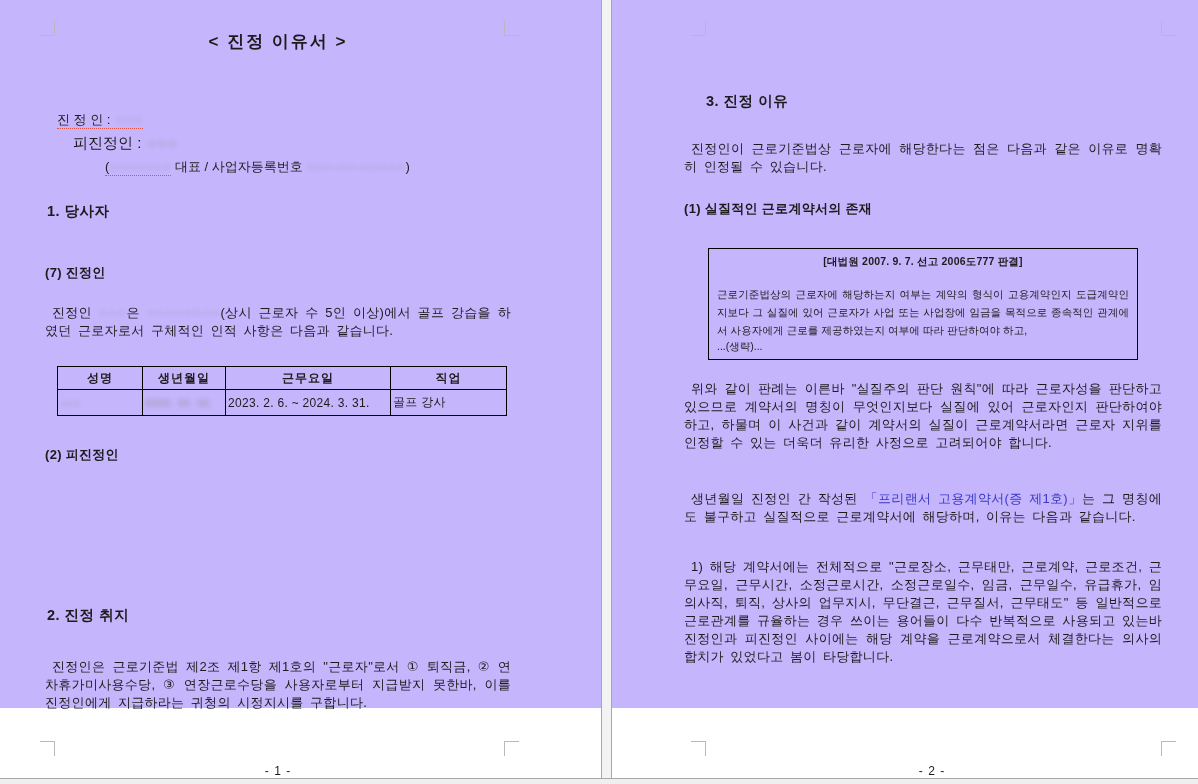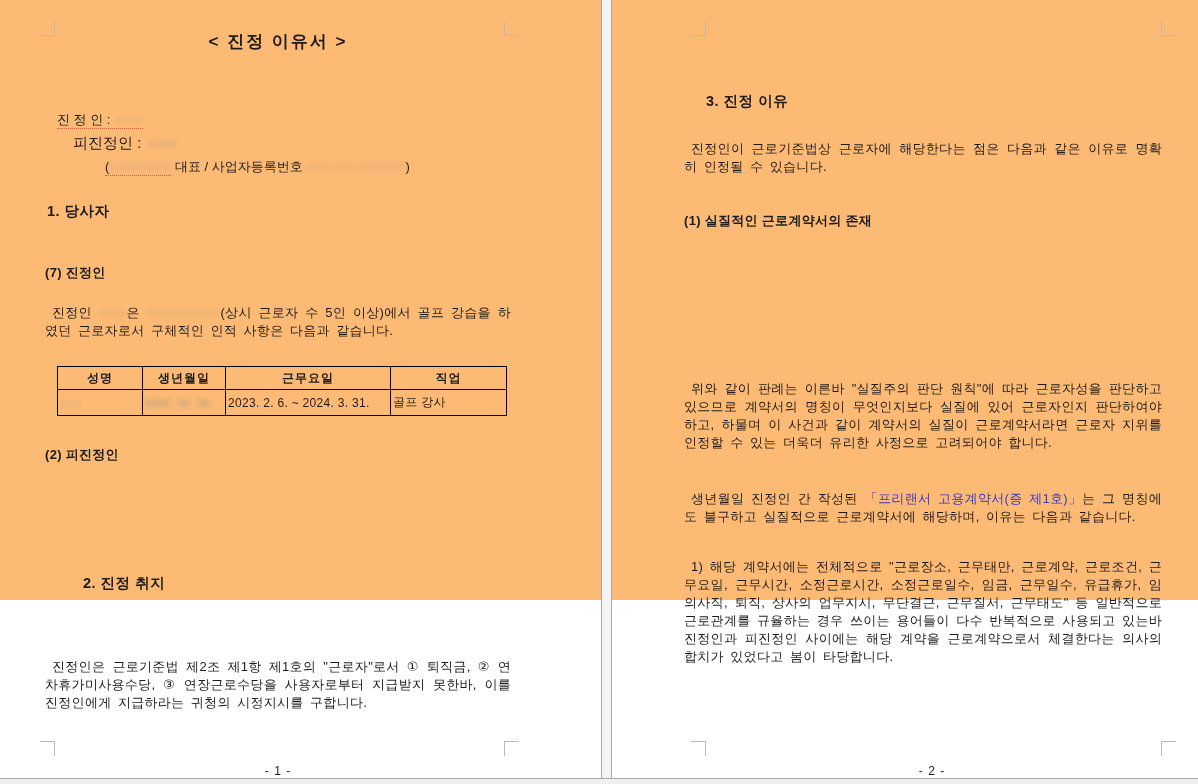--- a/index.html
+++ b/index.html
@@ -1,18 +1,18 @@
 <!DOCTYPE html>
 <html><head>
 <meta charset="utf-8">
 <style>
   html,body{margin:0;padding:0;background:#ffffff;}
   .app{position:relative;width:1198px;height:784px;overflow:hidden;
        font-family:"Liberation Sans","DejaVu Sans",sans-serif;color:#1c1c1c;background:#fff;}
-  .page{position:absolute;top:0;height:600px;background:#fdba74;}
+  .page{position:absolute;top:0;height:708px;background:#c4b5fd;}
   .p1{left:0;width:601px;}
   .pgap{position:absolute;left:601px;top:0;width:11px;height:778px;background:#f3f3f3;
         border-left:1px solid #a8a8a8;border-right:1px solid #a8a8a8;box-sizing:border-box;}
   .p2{left:612px;width:586px;}
   .bottom-bar{position:absolute;left:0;top:778px;width:1198px;height:6px;background:#efefef;
         border-top:1px solid #a8a8a8;box-sizing:border-box;}
   
   .cmark{position:absolute;width:14px;height:14px;}
   .cm-tl{border-right:1px solid #b9b9b9;border-bottom:1px solid #b9b9b9;}
   .cm-tr{border-left:1px solid #b9b9b9;border-bottom:1px solid #b9b9b9;}
@@ -32,28 +32,28 @@
   .t1-title{left:45px;top:30px;width:466px;text-align:center;font-size:17px;font-weight:bold;letter-spacing:2px;}
   .t1-l1{left:57px;top:111px;font-size:13px;}
   .t1-l2{left:73px;top:134px;font-size:15px;}
   .t1-l3{left:105px;top:158px;font-size:13px;}
   .t1-h1{left:47px;top:202px;}
   .t1-h11{left:45px;top:264px;}
   .t1-para1{left:45px;top:304px;width:466px;}
   .t1-table{left:57px;top:366px;}
   .t1-h12{left:45px;top:446px;}
   .t1-para2{left:45px;top:484px;width:466px;}
-  .t1-h2{left:47px;top:574px;margin-left:36px;}
+  .t1-h2{left:47px;top:606px;}
   .t1-para3{left:45px;top:658px;width:466px;}
   .t1-footer{left:45px;top:764px;width:466px;text-align:center;font-size:12px;letter-spacing:1px;}
 
   
   .t2-h3{left:86px;top:92px;text-indent:8px;}
   .t2-para1{left:72px;top:140px;width:478px;}
-  .t2-h31{left:72px;top:212px;}
+  .t2-h31{left:72px;top:200px;}
   .t2-box{left:96px;top:248px;width:430px;height:112px;border:1px solid #000;box-sizing:border-box;}
   .box-title{margin-top:6px;text-align:center;font-size:10.5px;font-weight:bold;letter-spacing:.2px;}
   .box-body{margin:16px 8px 0 8px;font-size:10.5px;line-height:18px;text-align:justify;letter-spacing:.1px;}
   .box-ellipsis{margin:1px 8px 0 8px;font-size:10.5px;}
   .t2-para2{left:72px;top:380px;width:478px;}
   .t2-para3{left:72px;top:490px;width:478px;}
   .t2-para4{left:72px;top:558px;width:478px;}
   .t2-footer{left:81px;top:764px;width:478px;text-align:center;font-size:12px;letter-spacing:1px;}
 
   
@@ -136,20 +136,25 @@
   <div class="page p2">
     <div class="cmark cm-tl"></div>
     <div class="cmark cm-tr"></div>
     <div class="cmark cm-bl"></div>
     <div class="cmark cm-br"></div>
 
     <div class="blk h-main t2-h3">3. 진정 이유</div>
     <p class="blk para t2-para1">진정인이 근로기준법상 근로자에 해당한다는 점은 다음과 같은 이유로 명확히 인정될 수 있습니다.</p>
     <div class="blk h-sub t2-h31">(1) 실질적인 근로계약서의 존재</div>
 
+    <div class="blk t2-box">
+      <div class="box-title">[대법원 2007. 9. 7. 선고 2006도777 판결]</div>
+      <div class="box-body">근로기준법상의 근로자에 해당하는지 여부는 계약의 형식이 고용계약인지 도급계약인지보다 그 실질에 있어 근로자가 사업 또는 사업장에 임금을 목적으로 종속적인 관계에서 사용자에게 근로를 제공하였는지 여부에 따라 판단하여야 하고,</div>
+      <div class="box-ellipsis">...(생략)...</div>
+    </div>
 
     <p class="blk para t2-para2">위와 같이 판례는 이른바 "실질주의 판단 원칙"에 따라 근로자성을 판단하고 있으므로 계약서의 명칭이 무엇인지보다 실질에 있어 근로자인지 판단하여야 하고, 하물며 이 사건과 같이 계약서의 실질이 근로계약서라면 근로자 지위를 인정할 수 있는 더욱더 유리한 사정으로 고려되어야 합니다.</p>
 
     <p class="blk para t2-para3"><span>생년월일 진정인 간 작성된 </span><span class="blue">「프리랜서 고용계약서(증 제1호)」</span><span>는 그 명칭에도 불구하고 실질적으로 근로계약서에 해당하며, 이유는 다음과 같습니다.</span></p>
 
     <p class="blk para t2-para4">1) 해당 계약서에는 전체적으로 "근로장소, 근무태만, 근로계약, 근로조건, 근무요일, 근무시간, 소정근로시간, 소정근로일수, 임금, 근무일수, 유급휴가, 임의사직, 퇴직, 상사의 업무지시, 무단결근, 근무질서, 근무태도" 등 일반적으로 근로관계를 규율하는 경우 쓰이는 용어들이 다수 반복적으로 사용되고 있는바 진정인과 피진정인 사이에는 해당 계약을 근로계약으로서 체결한다는 의사의 합치가 있었다고 봄이 타당합니다.</p>
 
     <div class="blk t2-footer">- 2 -</div>
   </div>
 

